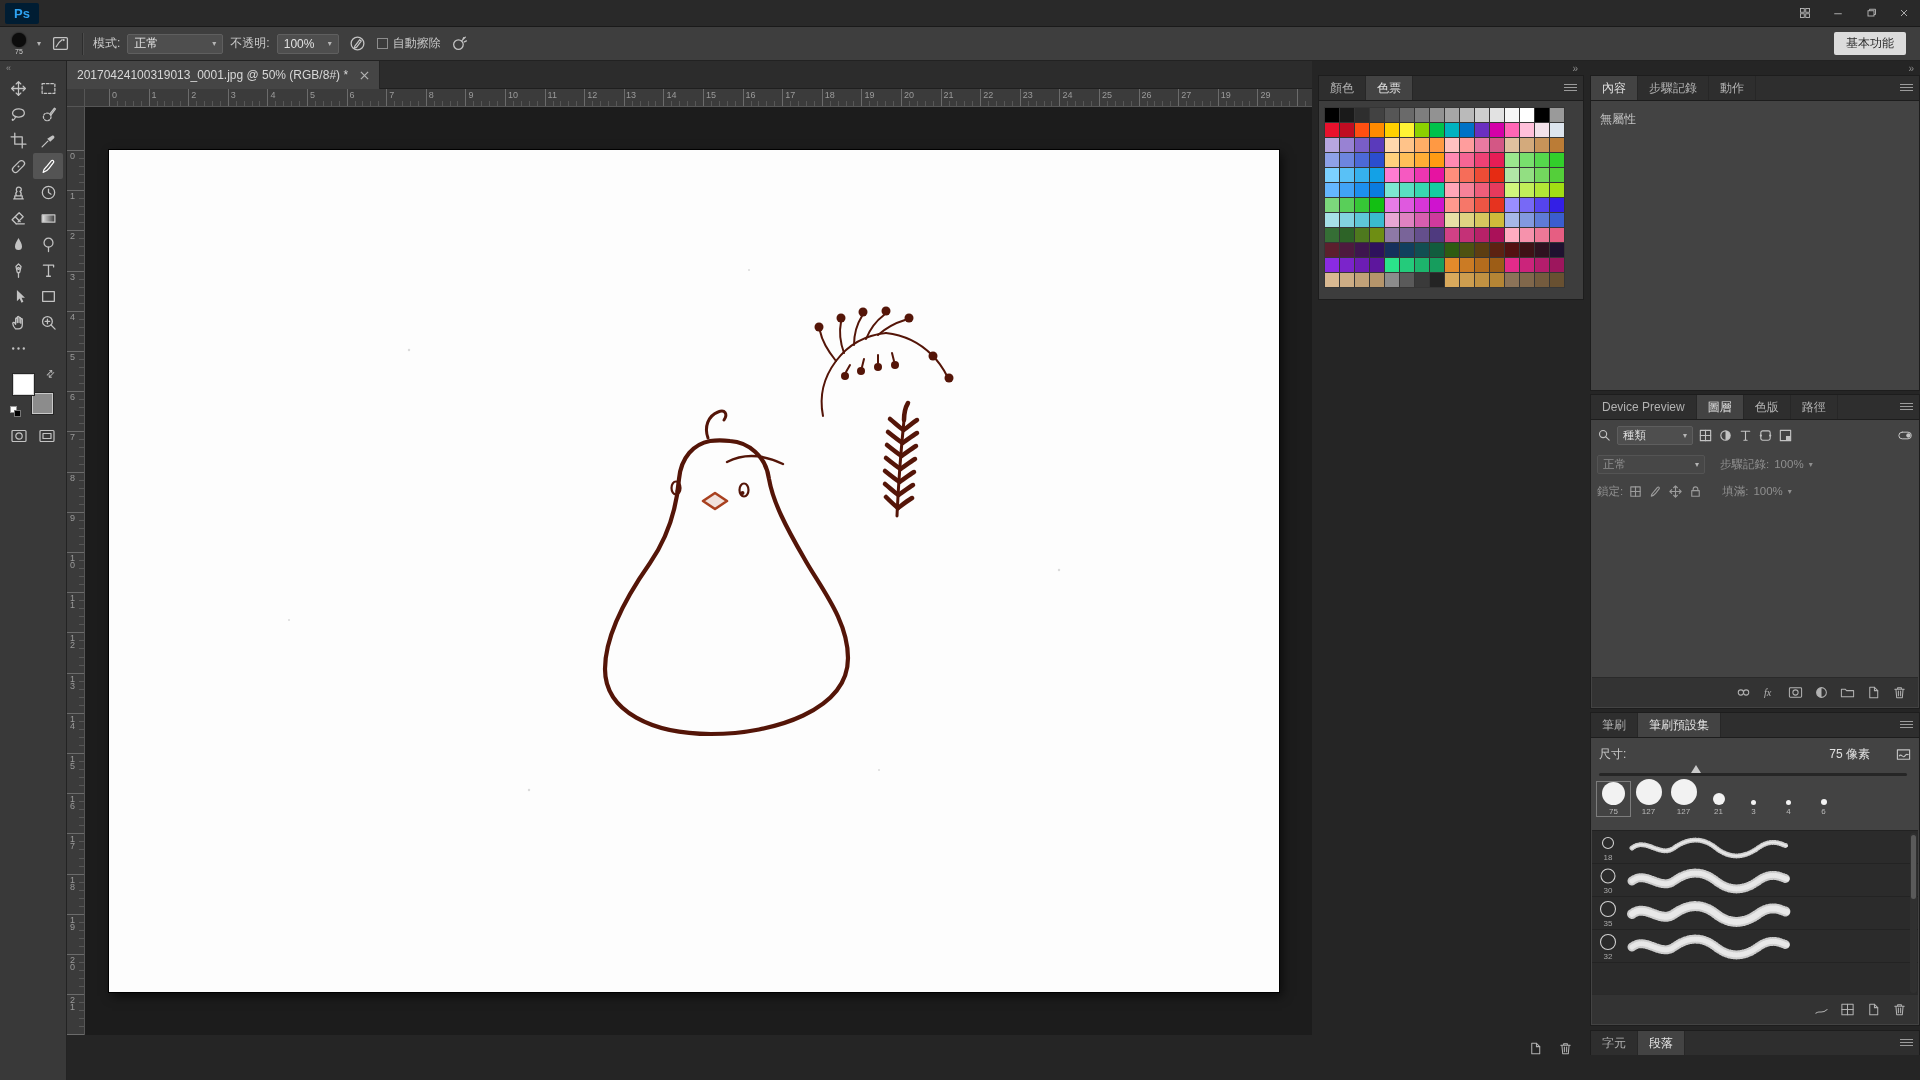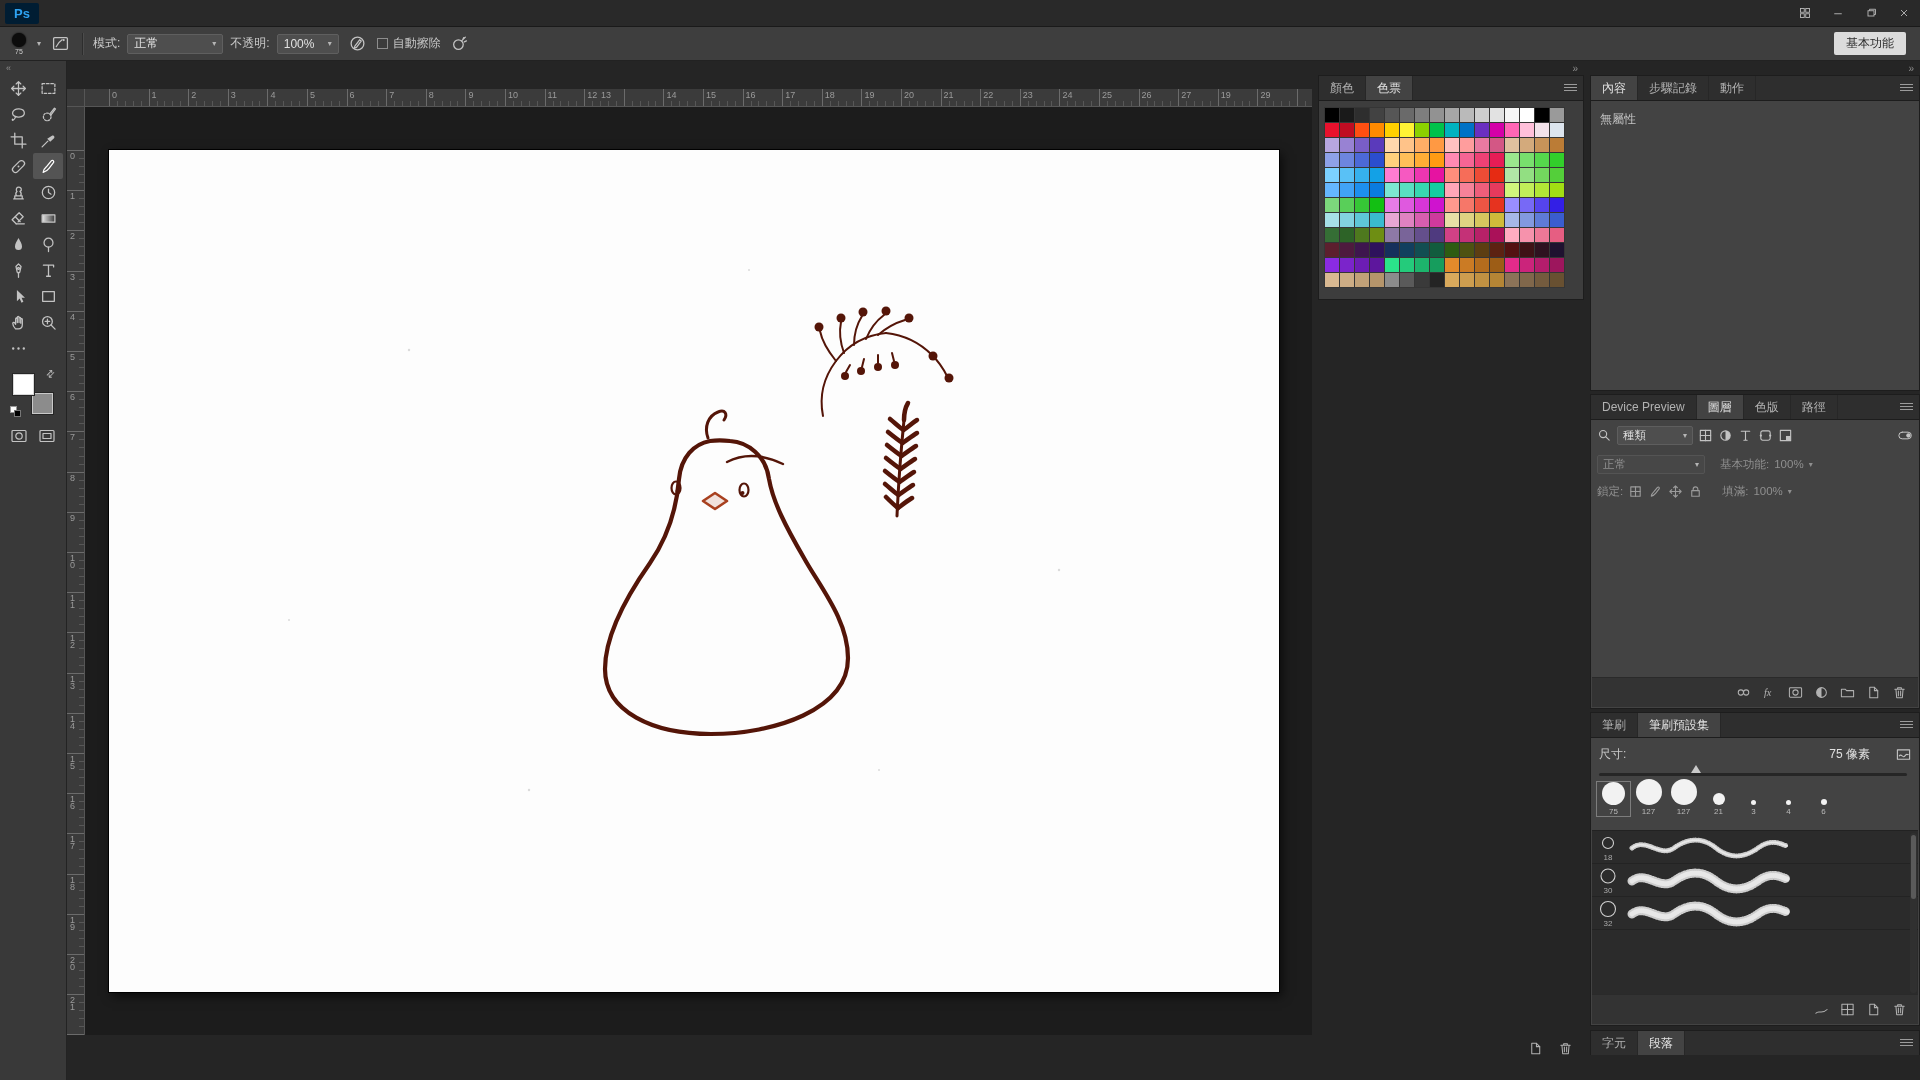--- a/index.html
+++ b/index.html
@@ -361,36 +361,46 @@
       </span>
       <span class="ic">
         <svg viewBox="0 0 16 14">
             <rect x="1" y="1.5" width="14" height="11" rx="1"></rect>
             <rect x="4" y="4.5" width="8" height="5"></rect>
           </svg>
       </span>
     </div>
   </div>
 
+  <div class="tabbar">
+    <div class="doc-tab">
+      <span>20170424100319013_0001.jpg @ 50% (RGB/8#) *</span>
+      <span class="x">
+        <svg viewBox="0 0 10 10">
+            <path d="M1 1l8 8M9 1l-8 8"></path>
+          </svg>
+      </span>
+    </div>
+  </div>
   <div class="ruler-corner"></div>
   <div class="ruler-top" id="ruler-top">
       <span class="rlabel-top" style="left: 27px;">0</span>
       <span class="rlabel-top" style="left: 66.6px;">1</span>
       <span class="rlabel-top" style="left: 106.2px;">2</span>
       <span class="rlabel-top" style="left: 145.8px;">3</span>
       <span class="rlabel-top" style="left: 185.4px;">4</span>
       <span class="rlabel-top" style="left: 225px;">5</span>
       <span class="rlabel-top" style="left: 264.6px;">6</span>
       <span class="rlabel-top" style="left: 304.2px;">7</span>
       <span class="rlabel-top" style="left: 343.8px;">8</span>
       <span class="rlabel-top" style="left: 383.4px;">9</span>
       <span class="rlabel-top" style="left: 423px;">10</span>
       <span class="rlabel-top" style="left: 462.6px;">11</span>
       <span class="rlabel-top" style="left: 502.2px;">12</span>
-      <span class="rlabel-top" style="left: 516px; text-align: center;">13</span>
+      <span class="rlabel-top" style="left: 541px; text-align: center;">13</span>
       <span class="rlabel-top" style="left: 581.4px;">14</span>
       <span class="rlabel-top" style="left: 621px;">15</span>
       <span class="rlabel-top" style="left: 660.6px;">16</span>
       <span class="rlabel-top" style="left: 700.2px;">17</span>
       <span class="rlabel-top" style="left: 739.8px;">18</span>
       <span class="rlabel-top" style="left: 779.4px;">19</span>
       <span class="rlabel-top" style="left: 819px;">20</span>
       <span class="rlabel-top" style="left: 858.6px;">21</span>
       <span class="rlabel-top" style="left: 898.2px;">22</span>
       <span class="rlabel-top" style="left: 937.8px;">23</span>
@@ -801,21 +811,21 @@
                 <rect x="1" y="2" width="15" height="8" rx="4"></rect>
                 <circle cx="12.5" cy="6" r="2.6" fill="currentColor" stroke="none"></circle>
               </svg>
           </span>
         </div>
         <div class="lrow" style="height:28px">
           <div class="mini-dd disabled" style="width:108px">
             <span>正常</span>
             <span class="caret">▾</span>
           </div>
-          <span class="dimtxt" style="margin-left:10px">基本功能:</span>
+          <span class="dimtxt" style="margin-left:10px">步驟記錄:</span>
           <span class="dimtxt">100%</span>
           <span class="caret" style="color:#8f8f8f">▾</span>
         </div>
         <div class="lrow" style="height:26px;color:#8f8f8f">
           <span class="dimtxt">鎖定:</span>
           <span class="ic" style="color:#9b9b9b">
             <svg viewBox="0 0 16 16">
                 <rect x="3" y="3" width="10" height="10"></rect>
                 <path d="M3 8h10M8 3v10"></path>
               </svg>
@@ -959,20 +969,34 @@
                   <path d="M8 17 C22 6 36 27 50 17 S 78 6 92 17 S 120 27 134 17 S 156 13 163 15" fill="none" stroke="#d6d6d6" stroke-width="9" stroke-linecap="round" stroke-dasharray="0.5 2.1" opacity="0.95"></path>
                   <path d="M8 17 C22 6 36 27 50 17 S 78 6 92 17 S 120 27 134 17 S 156 13 163 15" fill="none" stroke="#efefef" stroke-width="5" stroke-linecap="round" stroke-dasharray="0.4 1.6" opacity="0.8"></path>
                 </svg>
               </div>
             </div>
             <div class="brush-row">
               <div class="brush-row-icon">
                 <svg viewBox="0 0 20 20" style="width:20px;height:20px">
                   <circle cx="10" cy="10" r="7.5" fill="none" stroke="#d0d0d0" stroke-width="1.1"></circle>
                 </svg>
+                <span class="cnum">35</span>
+              </div>
+              <div>
+                <svg viewBox="0 0 170 32" style="width:170px;height:32px">
+                  <path d="M8 17 C22 6 36 27 50 17 S 78 6 92 17 S 120 27 134 17 S 156 13 163 15" fill="none" stroke="#d6d6d6" stroke-width="10" stroke-linecap="round" stroke-dasharray="0.5 2.1" opacity="0.95"></path>
+                  <path d="M8 17 C22 6 36 27 50 17 S 78 6 92 17 S 120 27 134 17 S 156 13 163 15" fill="none" stroke="#efefef" stroke-width="6" stroke-linecap="round" stroke-dasharray="0.4 1.6" opacity="0.8"></path>
+                </svg>
+              </div>
+            </div>
+            <div class="brush-row">
+              <div class="brush-row-icon">
+                <svg viewBox="0 0 20 20" style="width:20px;height:20px">
+                  <circle cx="10" cy="10" r="7.5" fill="none" stroke="#d0d0d0" stroke-width="1.1"></circle>
+                </svg>
                 <span class="cnum">32</span>
               </div>
               <div>
                 <svg viewBox="0 0 170 32" style="width:170px;height:32px">
                   <path d="M8 17 C22 6 36 27 50 17 S 78 6 92 17 S 120 27 134 17 S 156 13 163 15" fill="none" stroke="#d6d6d6" stroke-width="9" stroke-linecap="round" stroke-dasharray="0.5 2.1" opacity="0.95"></path>
                   <path d="M8 17 C22 6 36 27 50 17 S 78 6 92 17 S 120 27 134 17 S 156 13 163 15" fill="none" stroke="#efefef" stroke-width="5" stroke-linecap="round" stroke-dasharray="0.4 1.6" opacity="0.8"></path>
                 </svg>
               </div>
             </div>
             <div class="brush-scroll">

